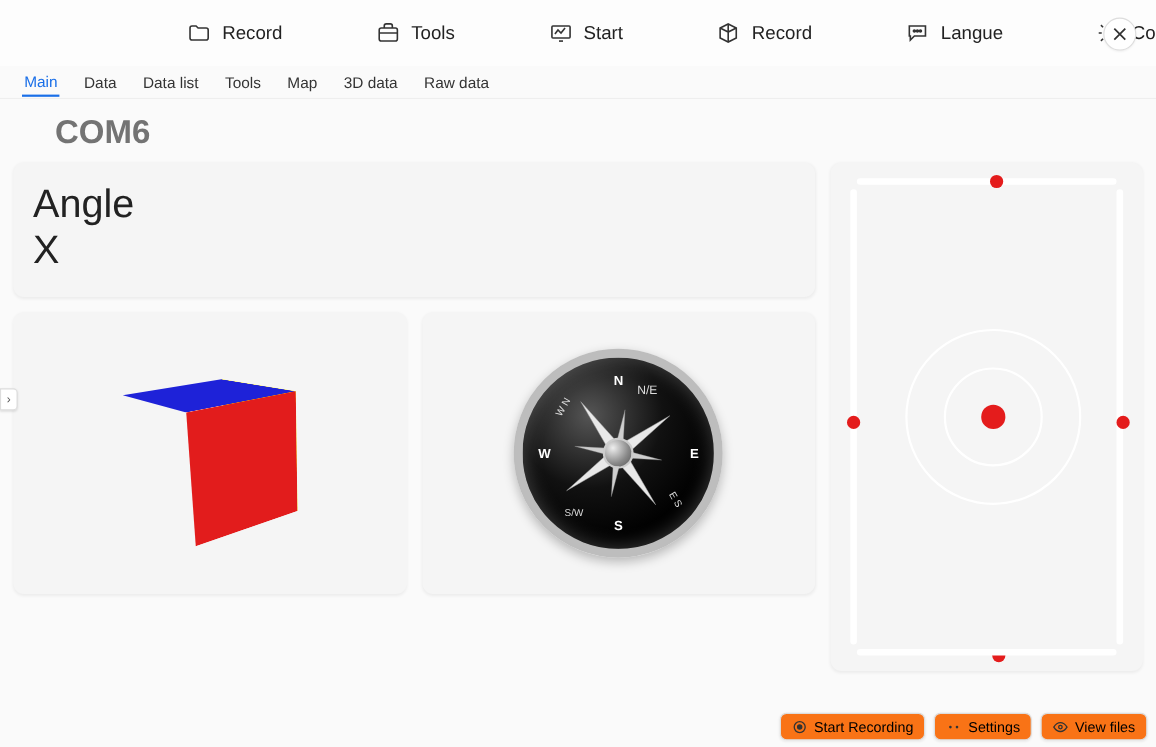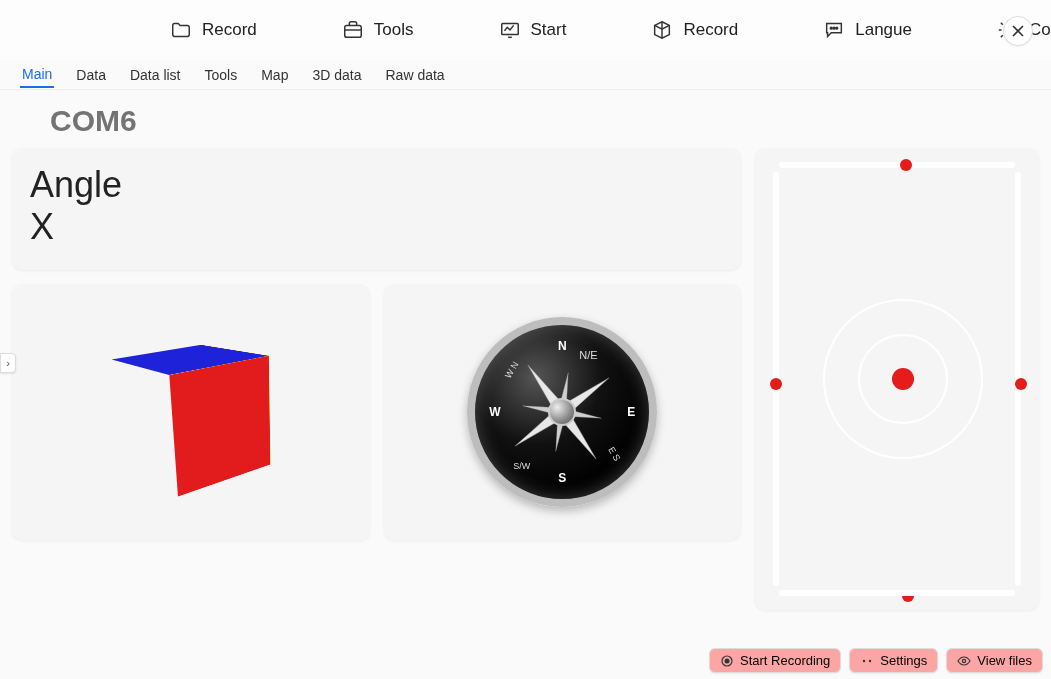--- a/index.html
+++ b/index.html
@@ -210,21 +210,21 @@
     box-shadow: 0 1px 2px rgba(0,0,0,.1);
   }
 
   
   .footer {
     position:absolute;
     right:8px; bottom:6px;
     display:flex; gap:8px;
   }
   .foot-btn {
-    background:#fca5a5; border:1px solid #ddd;
+    background:#f97316; border:1px solid #ddd;
     border-radius:6px;
     padding:4px 10px;
     font-size:13px;
     display:flex; align-items:center; gap:6px;
     cursor:pointer;
     box-shadow: 0 1px 2px rgba(0,0,0,.06);
   }
   .foot-btn .fi { width:14px; height:14px; display:flex; align-items:center; justify-content:center;}
 </style>
 </head>

